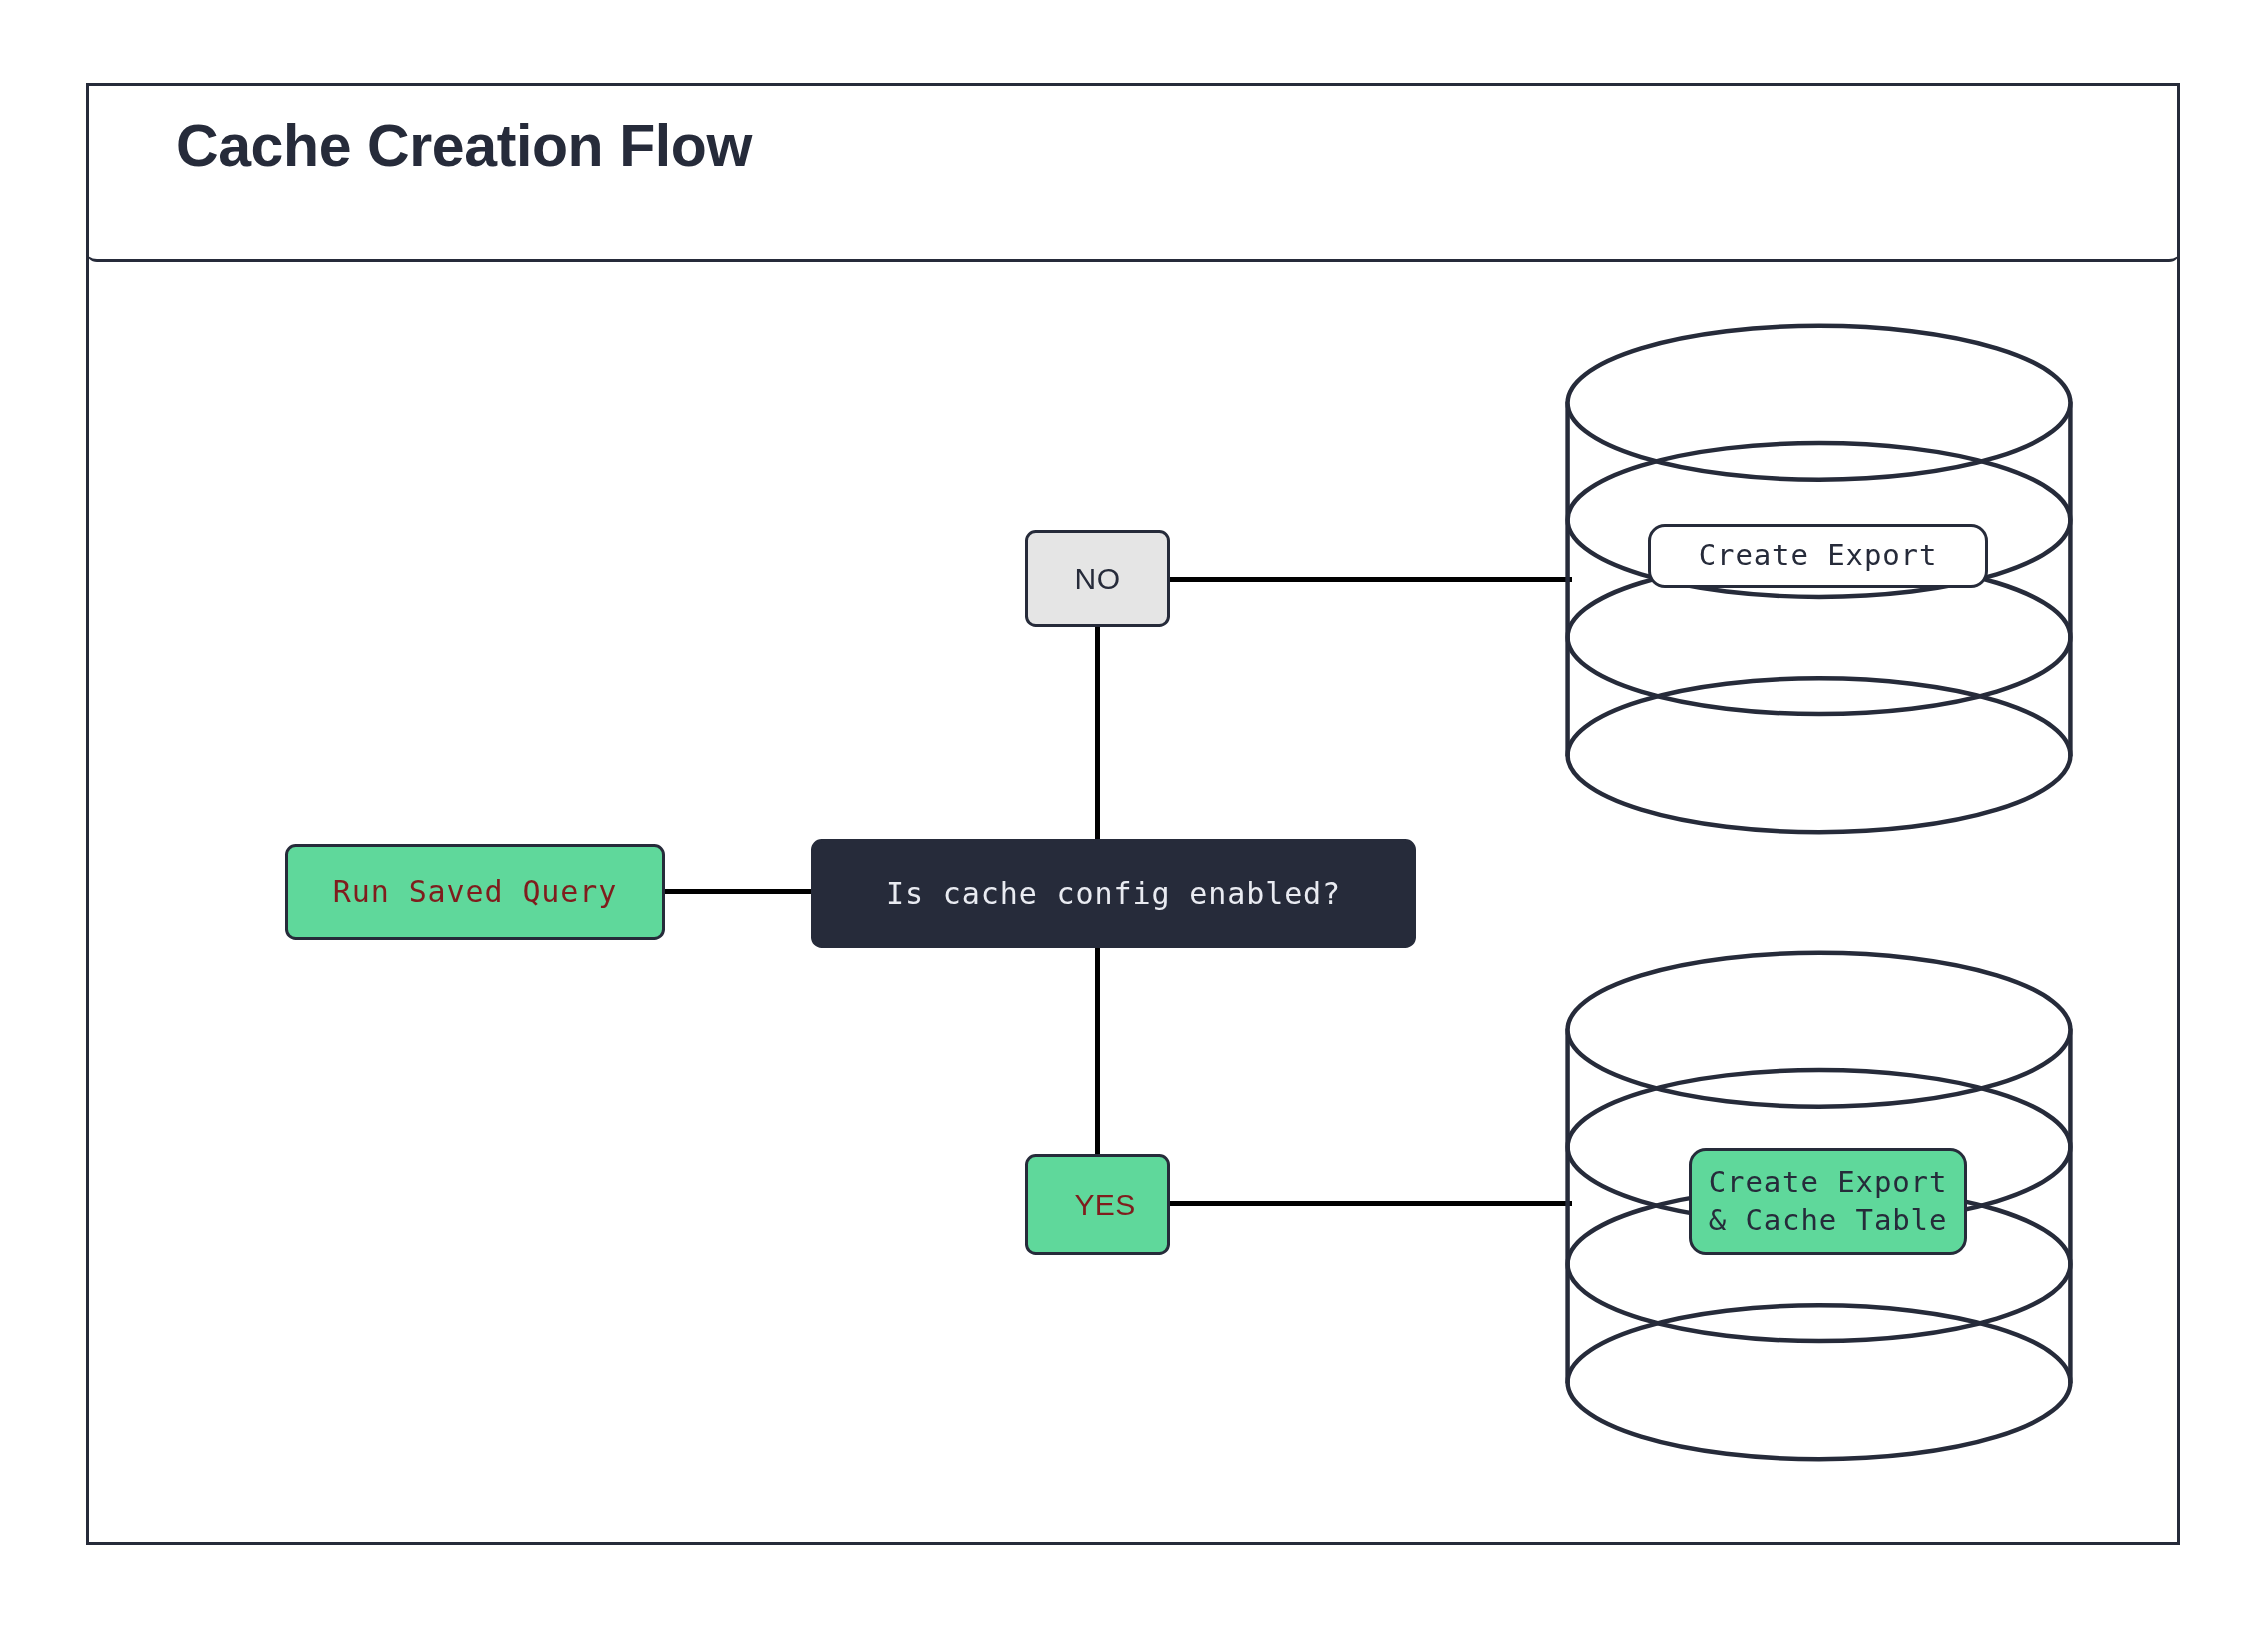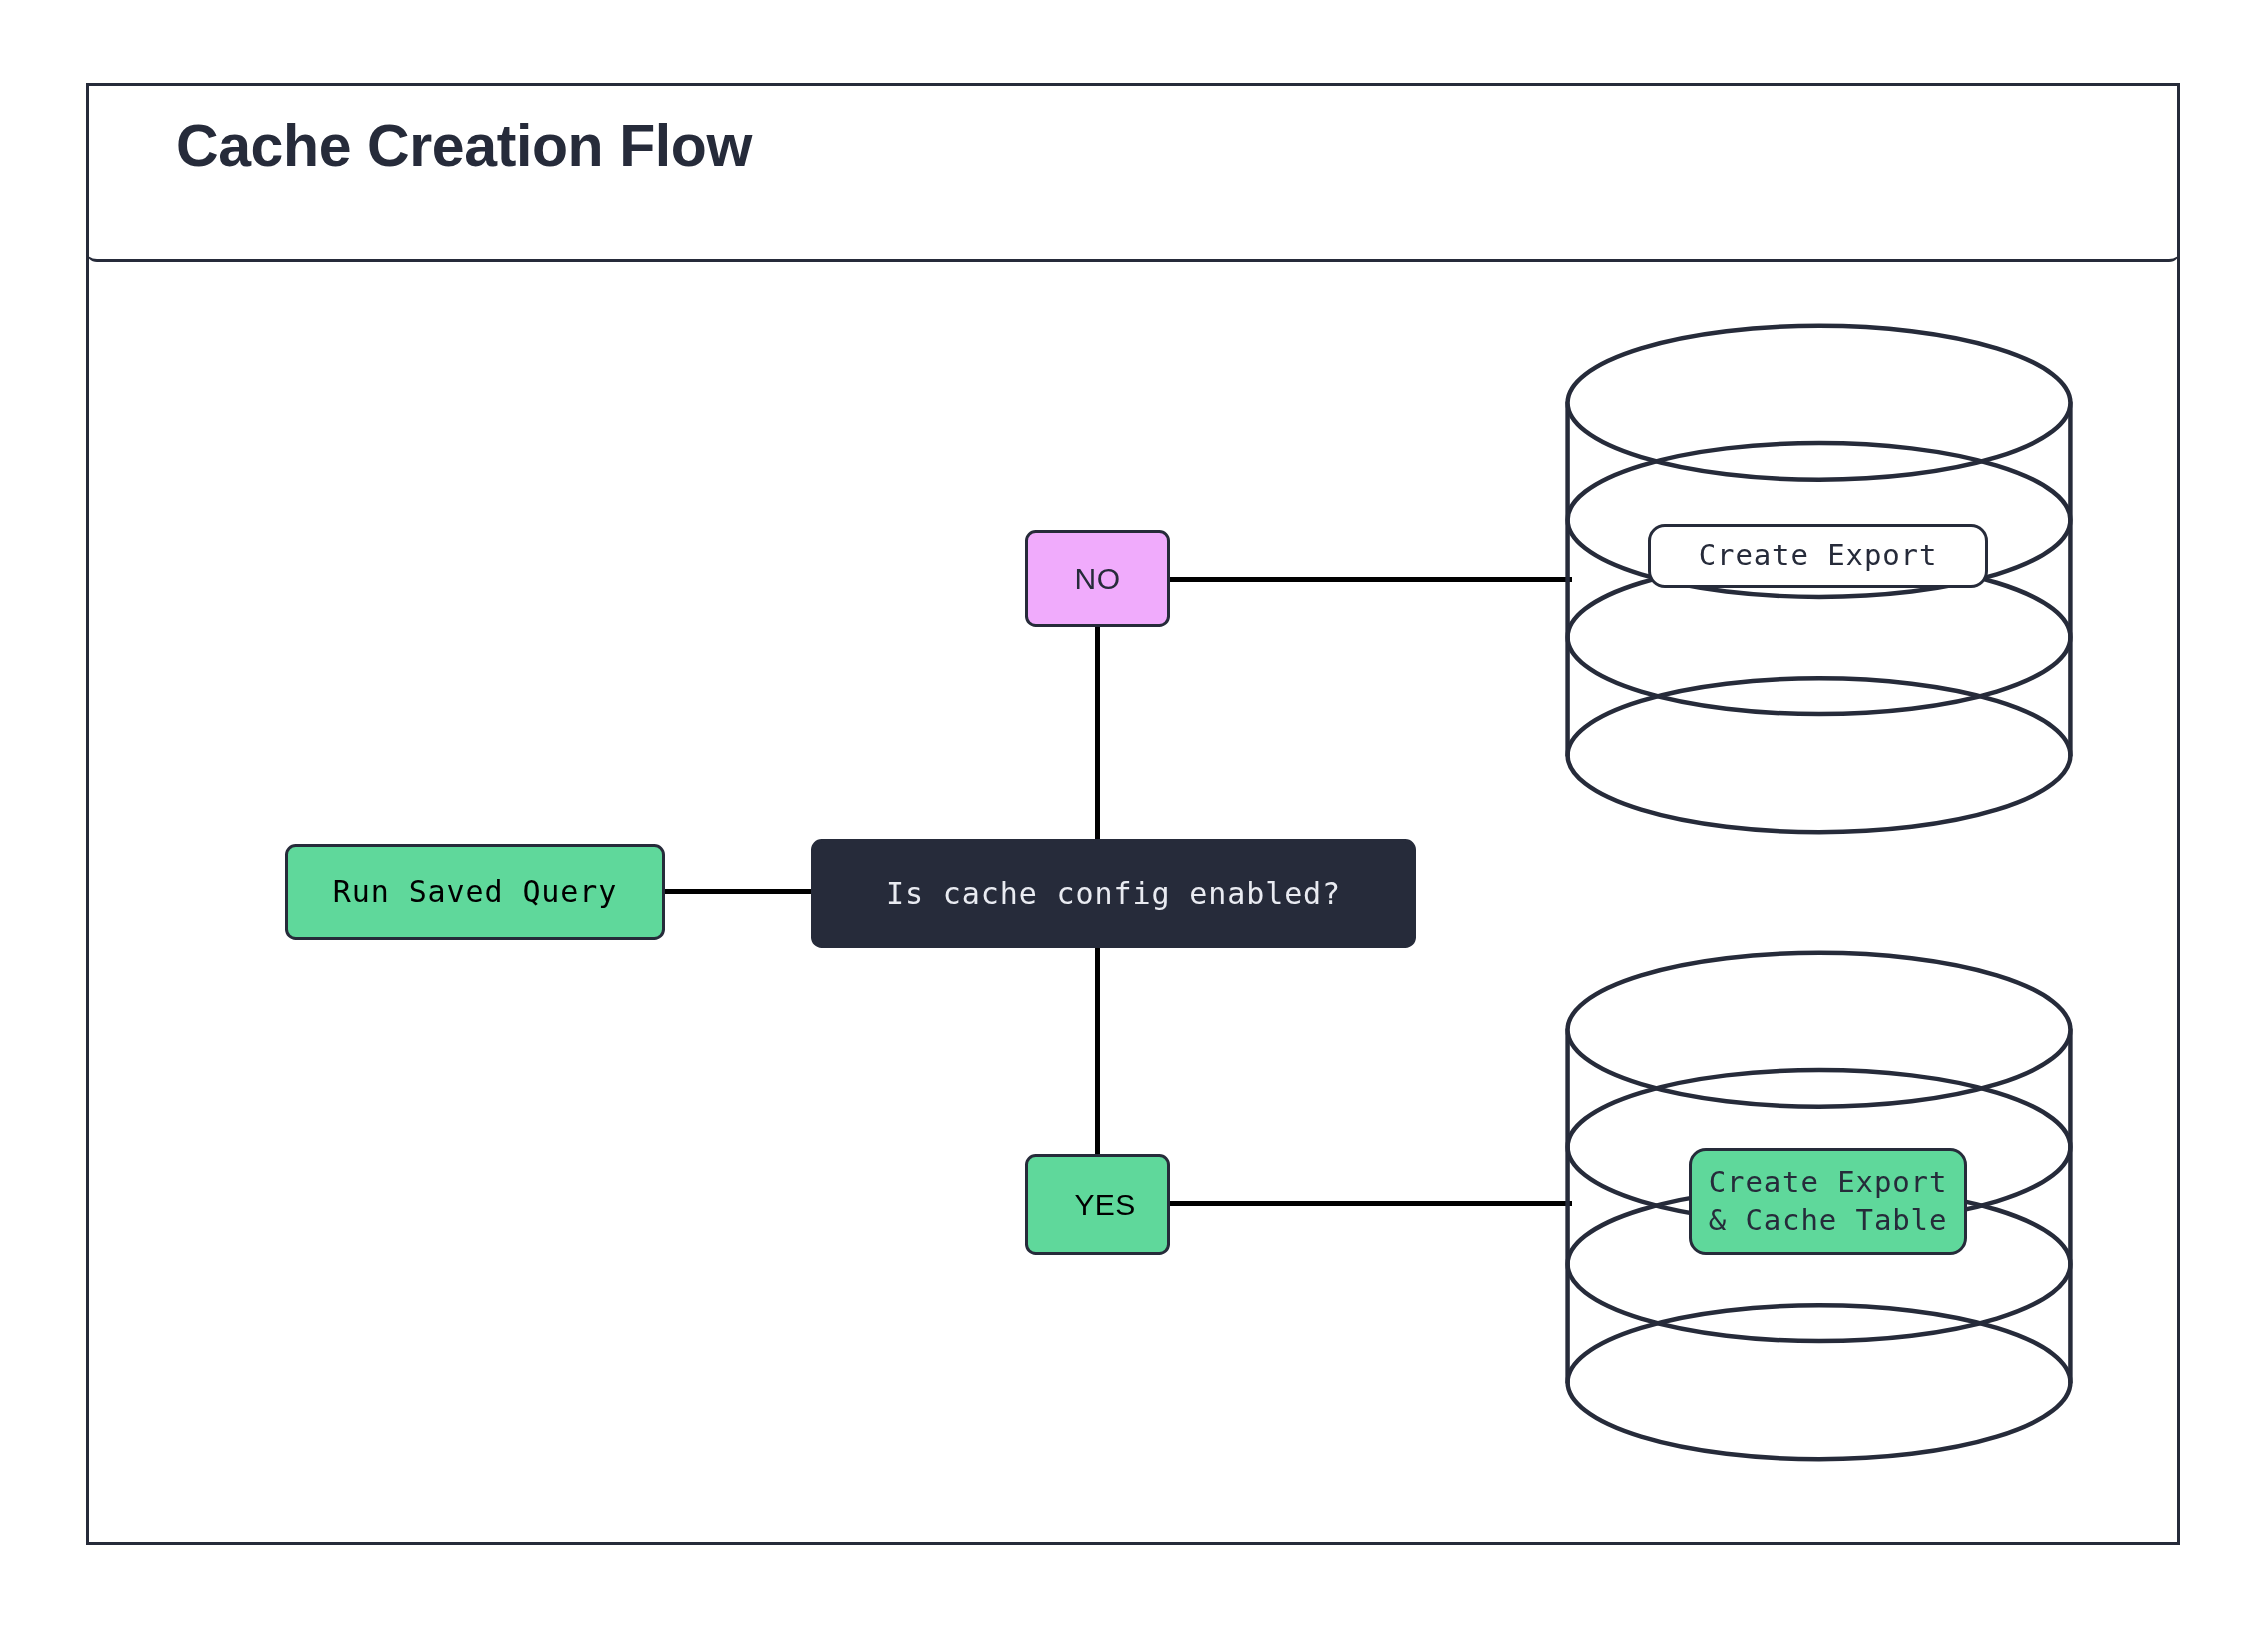--- a/index.html
+++ b/index.html
@@ -76,24 +76,24 @@
   }
   .node-sans {
     font-family: "Liberation Sans", sans-serif;
     font-size: 30px;
     letter-spacing: 0.4px;
   }
 
   .node-green {
     background: #5fd89b;
     border: 3.6px solid #262b3a;
-    color: #000000;
+    color: #7f1d1d;
   }
   .node-white {
-    background: #f0abfc;
+    background: #e5e5e5;
     border: 3.6px solid #262b3a;
     color: #262b3a;
   }
   .node-dark {
     background: #262b3a;
     border: 3.6px solid #262b3a;
     color: #e9ebf1;
   }
 
   

